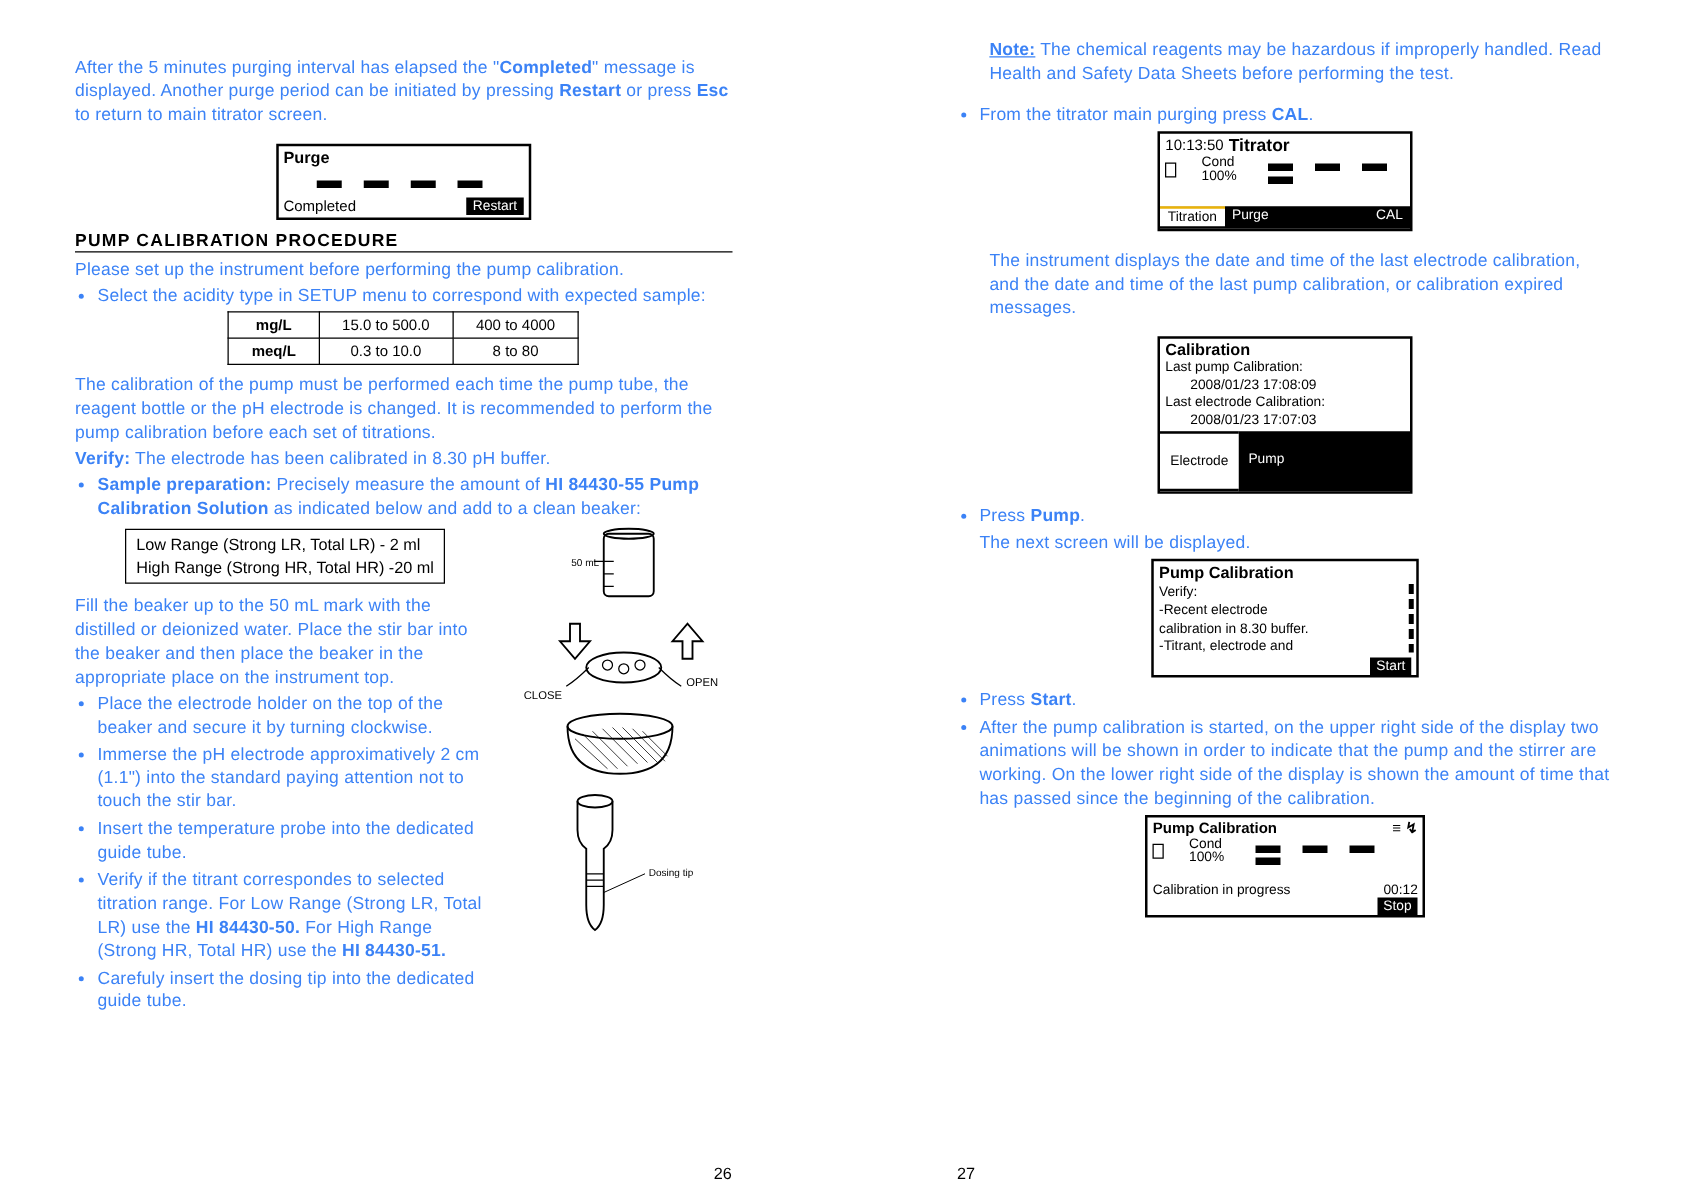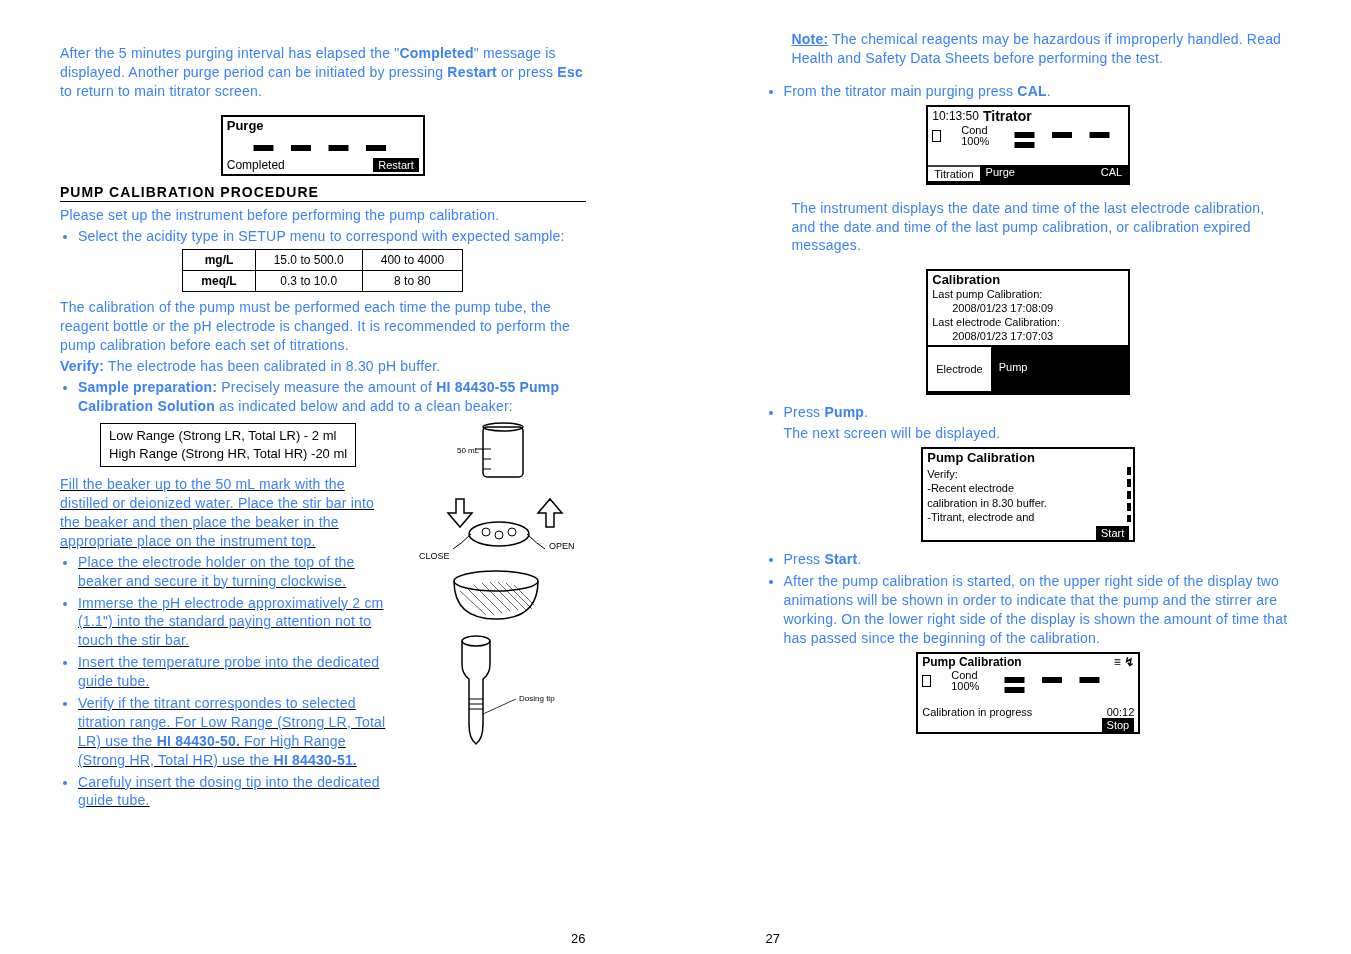--- a/index.html
+++ b/index.html
@@ -108,21 +108,20 @@
     display: inline-block;
     padding: 3px 8px;
     margin: 4px 0 6px 40px;
     font-size: 13px;
     font-stretch: condensed;
     line-height: 1.4;
   }
   .two-col {
     display: flex;
     gap: 14px;
-    text-decoration: underline;
   }
   .two-col .left-col { flex: 1; }
   .two-col .right-col { width: 180px; text-align: center; font-size: 10px; }
   .right-col svg { display: block; margin: 0 auto; }
   .indent-block { margin-left: 26px; }
   .lcd-titrator {
     width: 200px;
     margin: 4px auto 8px auto;
     display: block;
     font-size: 12px;
@@ -138,21 +137,21 @@
     background: #000;
     color: #fff;
     font-size: 11px;
   }
   .status-bar span {
     padding: 1px 6px;
   }
   .status-bar .sel {
     background: #fff;
     color: #000;
-    border-top: 2px solid #404040;
+    border-top: 2px solid #eab308;
     border-bottom: 2px solid #000;
   }
   .lcd-cal {
     width: 200px;
     margin: 4px auto 8px auto;
     display: block;
     font-size: 11px;
   }
   .lcd-cal .content { padding: 0 4px 2px 4px; line-height: 1.25; }
   .lcd-cal .bar {

